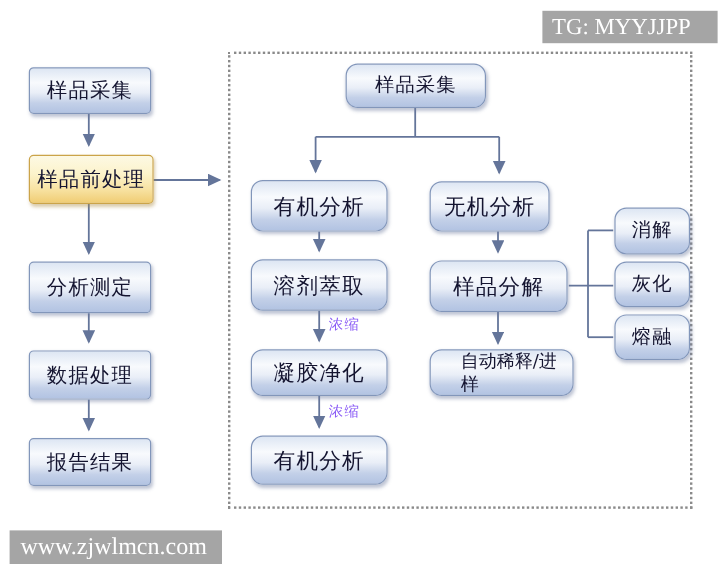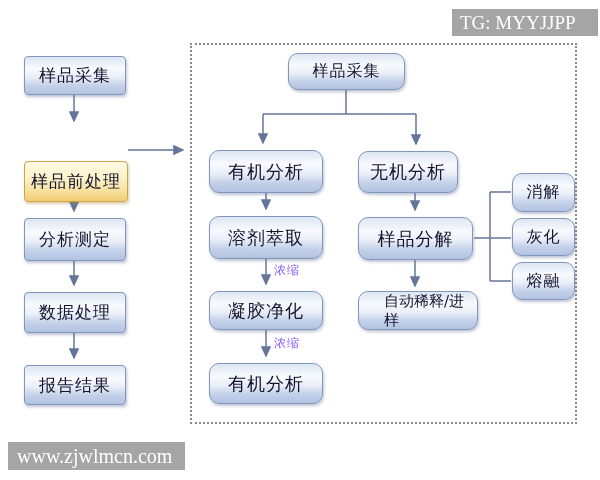--- a/index.html
+++ b/index.html
@@ -22,21 +22,20 @@
   }
   .node.sq{border-radius:4px;font-size:17px;}
   .node.rd{border-radius:10px;font-size:18px;}
   .node.rd.small{font-size:16px;}
   .node.rd.long{font-size:15px;letter-spacing:0;padding-left:25px;}
   .node.root{border-radius:10px;font-size:16px;}
   .node.highlight{
     border:1px solid #cba449;
     background:linear-gradient(180deg,#fdf9e4 0%,#fcf3cb 38%,#f8e3a4 70%,#f0cd74 100%);
     box-shadow:1px 2px 3px rgba(170,140,70,0.45);
-    margin-top:32px;
   }
   .edge-label{
     position:absolute;z-index:2;color:#8b5cf6;font-size:12px;letter-spacing:1px;
   }
   .watermark{
     position:absolute;z-index:3;background:#a5a5a5;color:#ffffff;
     font-family:Liberation Serif, serif;
     display:flex;align-items:center;text-align:center;
   }
   .wm-tg{left:452px;top:9px;width:146px;height:27px;font-size:19px;padding-left:8px;box-sizing:border-box;}

